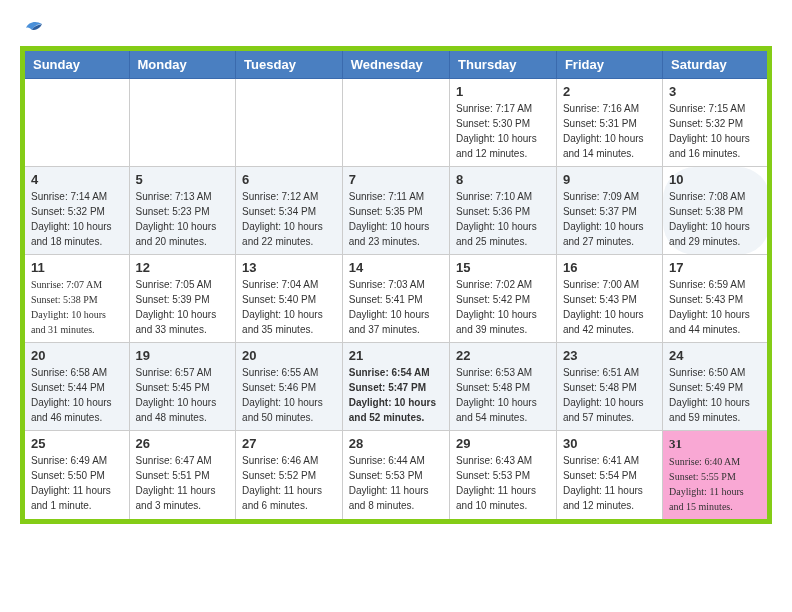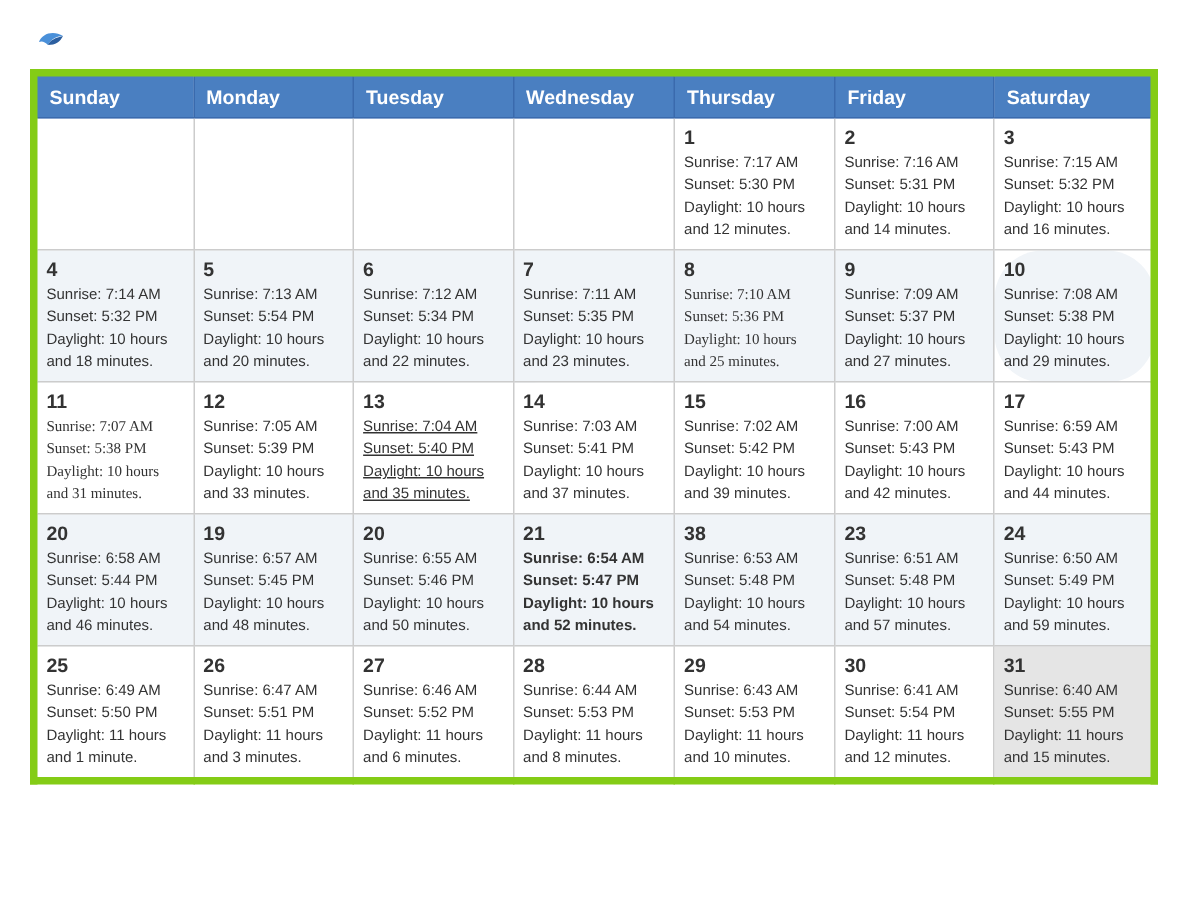--- a/index.html
+++ b/index.html
@@ -156,41 +156,41 @@
         <td style="background: rgb(240, 244, 248);">
           <span class="day-number">4</span>
           <div class="day-info" style="white-space: pre-line;">Sunrise: 7:14 AM
 Sunset: 5:32 PM
 Daylight: 10 hours
 and 18 minutes.</div>
         </td>
         <td style="background: rgb(240, 244, 248);">
           <span class="day-number">5</span>
           <div class="day-info" style="white-space: pre-line;">Sunrise: 7:13 AM
-Sunset: 5:54 PM
+Sunset: 5:23 PM
 Daylight: 10 hours
 and 20 minutes.</div>
         </td>
         <td style="background: rgb(240, 244, 248);">
           <span class="day-number">6</span>
           <div class="day-info" style="white-space: pre-line;">Sunrise: 7:12 AM
 Sunset: 5:34 PM
 Daylight: 10 hours
 and 22 minutes.</div>
         </td>
         <td style="background: rgb(240, 244, 248);">
           <span class="day-number">7</span>
           <div class="day-info" style="white-space: pre-line;">Sunrise: 7:11 AM
 Sunset: 5:35 PM
 Daylight: 10 hours
 and 23 minutes.</div>
         </td>
         <td style="background: rgb(240, 244, 248);">
           <span class="day-number">8</span>
-          <div class="day-info" style="white-space: pre-line; font-family: Liberation Serif, serif;">Sunrise: 7:10 AM
+          <div class="day-info" style="white-space: pre-line;">Sunrise: 7:10 AM
 Sunset: 5:36 PM
 Daylight: 10 hours
 and 25 minutes.</div>
         </td>
         <td style="background: rgb(240, 244, 248);">
           <span class="day-number">9</span>
           <div class="day-info" style="white-space: pre-line;">Sunrise: 7:09 AM
 Sunset: 5:37 PM
 Daylight: 10 hours
 and 27 minutes.</div>
@@ -213,21 +213,21 @@
         </td>
         <td style="background: rgb(255, 255, 255);">
           <span class="day-number">12</span>
           <div class="day-info" style="white-space: pre-line;">Sunrise: 7:05 AM
 Sunset: 5:39 PM
 Daylight: 10 hours
 and 33 minutes.</div>
         </td>
         <td style="background: rgb(255, 255, 255);">
           <span class="day-number">13</span>
-          <div class="day-info" style="white-space: pre-line; text-decoration: underline;">Sunrise: 7:04 AM
+          <div class="day-info" style="white-space: pre-line;">Sunrise: 7:04 AM
 Sunset: 5:40 PM
 Daylight: 10 hours
 and 35 minutes.</div>
         </td>
         <td style="background: rgb(255, 255, 255); border-radius: 17px;">
           <span class="day-number">14</span>
           <div class="day-info" style="white-space: pre-line;">Sunrise: 7:03 AM
 Sunset: 5:41 PM
 Daylight: 10 hours
 and 37 minutes.</div>
@@ -277,21 +277,21 @@
 and 50 minutes.</div>
         </td>
         <td style="background: rgb(240, 244, 248);">
           <span class="day-number">21</span>
           <div class="day-info" style="white-space: pre-line; font-weight: bold;">Sunrise: 6:54 AM
 Sunset: 5:47 PM
 Daylight: 10 hours
 and 52 minutes.</div>
         </td>
         <td style="background: rgb(240, 244, 248);">
-          <span class="day-number">38</span>
+          <span class="day-number">22</span>
           <div class="day-info" style="white-space: pre-line;">Sunrise: 6:53 AM
 Sunset: 5:48 PM
 Daylight: 10 hours
 and 54 minutes.</div>
         </td>
         <td style="background: rgb(240, 244, 248);">
           <span class="day-number">23</span>
           <div class="day-info" style="white-space: pre-line;">Sunrise: 6:51 AM
 Sunset: 5:48 PM
 Daylight: 10 hours
@@ -341,21 +341,21 @@
 Daylight: 11 hours
 and 10 minutes.</div>
         </td>
         <td style="background: rgb(255, 255, 255);">
           <span class="day-number">30</span>
           <div class="day-info" style="white-space: pre-line;">Sunrise: 6:41 AM
 Sunset: 5:54 PM
 Daylight: 11 hours
 and 12 minutes.</div>
         </td>
-        <td style="background: #e5e5e5;">
+        <td style="background: #f9a8d4; font-family: Liberation Serif, serif;">
           <span class="day-number">31</span>
           <div class="day-info" style="white-space: pre-line;">Sunrise: 6:40 AM
 Sunset: 5:55 PM
 Daylight: 11 hours
 and 15 minutes.</div>
         </td>
       </tr>
     </tbody>
 </table>
 

